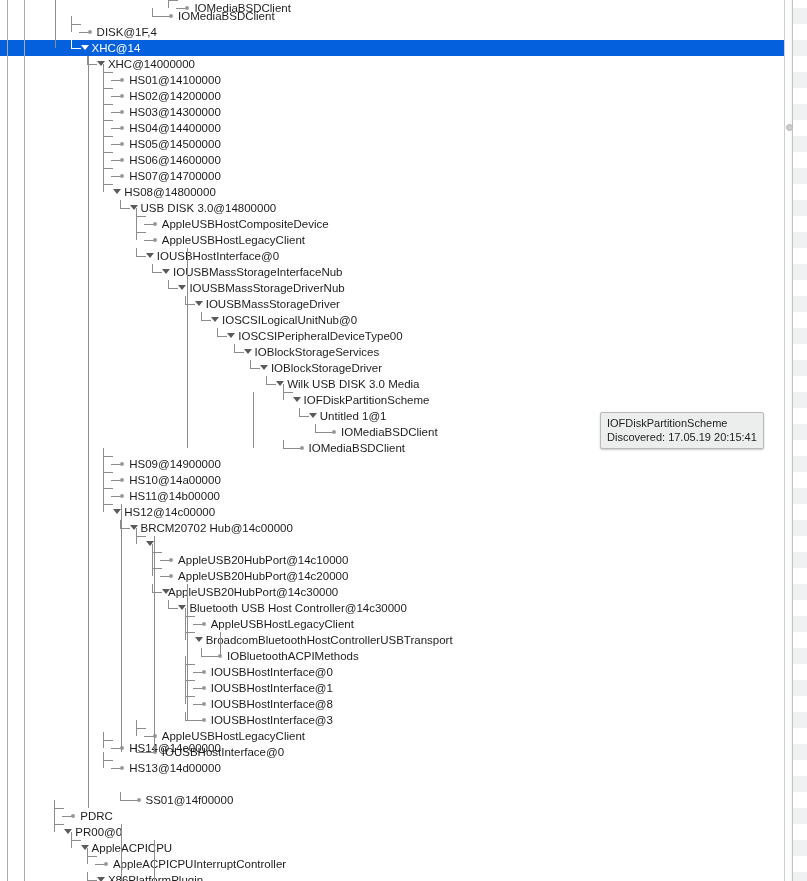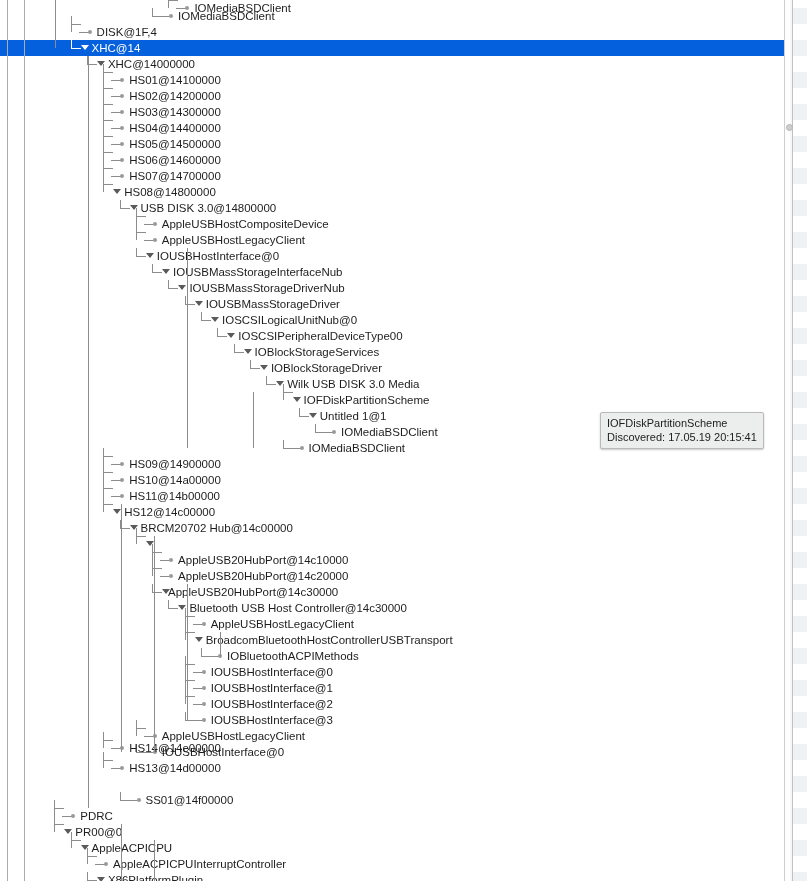--- a/index.html
+++ b/index.html
@@ -330,21 +330,21 @@
       <div class="row" style="top: 680px;">
         <div class="tee" style="left: 184.7px;"></div>
         <div class="stub" style="left: 192.7px;"></div>
         <div class="dot" style="left: 201.7px;"></div>
         <div class="label" style="left: 210.7px;">IOUSBHostInterface@1</div>
       </div>
       <div class="row" style="top: 696px;">
         <div class="tee" style="left: 184.7px;"></div>
         <div class="stub" style="left: 192.7px;"></div>
         <div class="dot" style="left: 201.7px;"></div>
-        <div class="label" style="left: 210.7px;">IOUSBHostInterface@2</div>
+        <div class="label" style="left: 210.7px;">IOUSBHostInterface@8</div>
       </div>
       <div class="row" style="top: 712px;">
         <div class="elbow" style="left: 184.7px;"></div>
         <div class="stub" style="left: 192.7px;"></div>
         <div class="dot" style="left: 201.7px;"></div>
         <div class="label" style="left: 210.7px;">IOUSBHostInterface@3</div>
       </div>
       <div class="row" style="top: 728px;">
         <div class="tee" style="left: 135.8px;"></div>
         <div class="stub" style="left: 143.8px;"></div>

